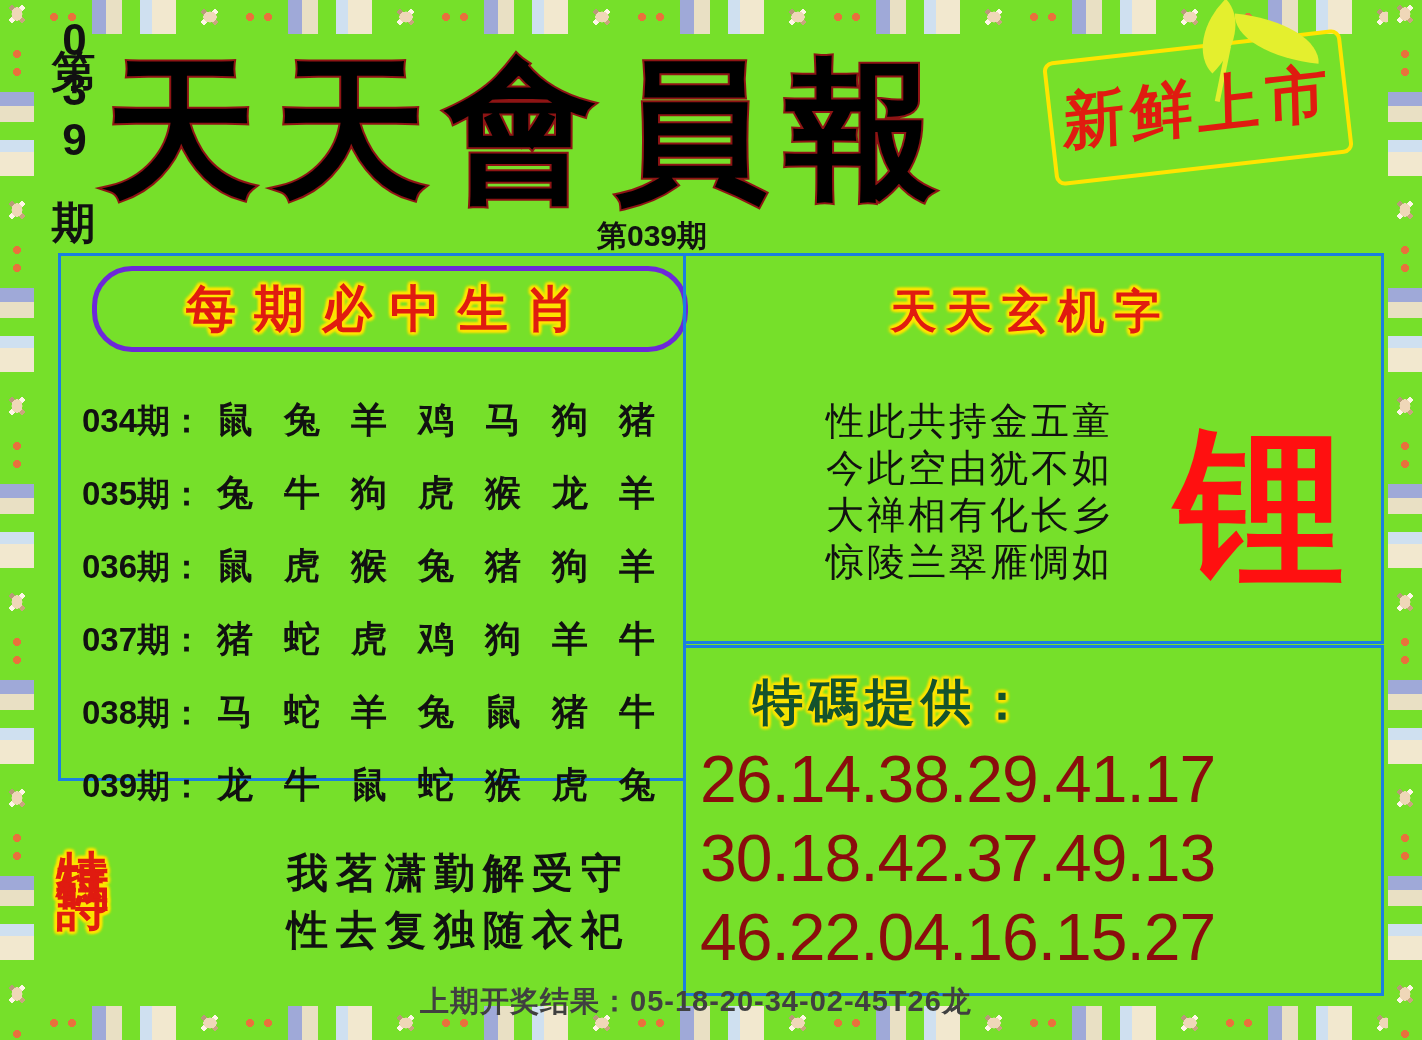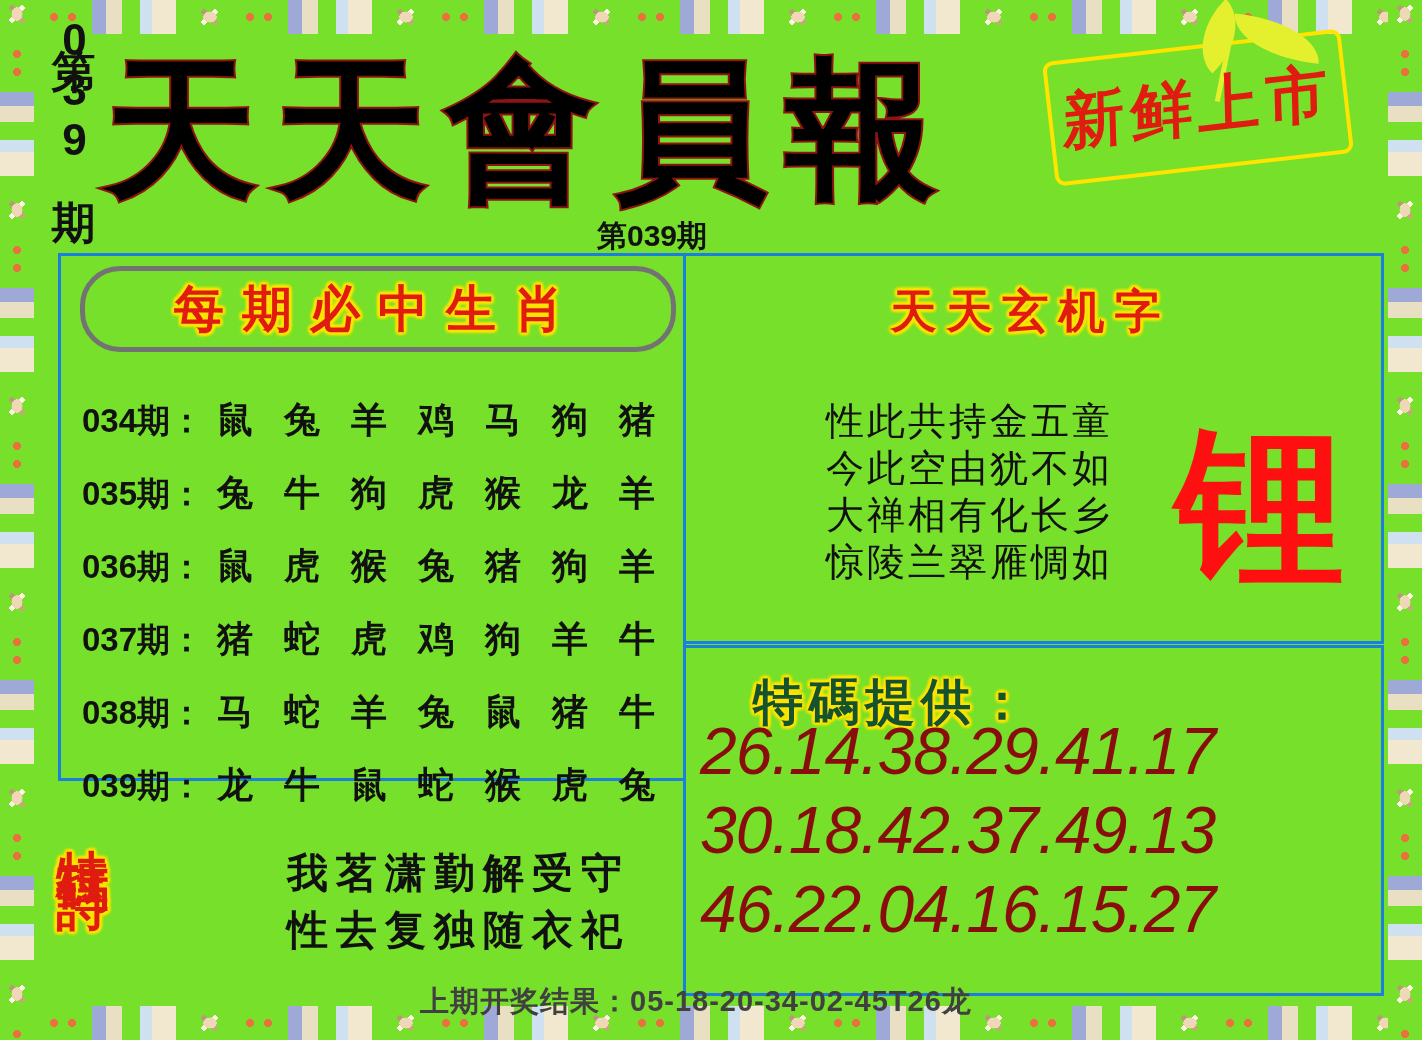--- a/index.html
+++ b/index.html
@@ -74,22 +74,22 @@
   #leaf-stem{position:absolute;left:176px;top:4px;width:5px;height:56px;
       background:#e4ef2e;transform:rotate(18deg);}
 
   
   .bluebox{position:absolute;border:3px solid #1b7fe0;}
   #zodiac-box{left:58px;top:253px;width:622px;height:522px;}
   #xuanji-box{left:683px;top:253px;width:695px;height:385px;}
   #tema-box{left:683px;top:645px;width:695px;height:345px;}
 
   
-  #zodiac-pill{position:absolute;left:80px;top:266px;width:586px;height:76px;
-      border:5px solid #737373;border-radius:40px;}
+  #zodiac-pill{position:absolute;left:92px;top:266px;width:586px;height:76px;
+      border:5px solid #6d28d9;border-radius:40px;}
   #zodiac-pill-text{position:absolute;left:0;top:0;width:586px;height:76px;
       line-height:76px;text-align:center;
       font-family:"DejaVu Serif",serif;font-weight:700;font-size:50px;
       color:#e01b10;letter-spacing:18px;
       text-shadow:0 0 4px #ffe400,2px 0 3px #ffe400,-2px 0 3px #ffe400,0 2px 3px #ffe400,0 -2px 3px #ffe400,
                   2px 2px 3px #ffe400,-2px -2px 3px #ffe400,2px -2px 3px #ffe400,-2px 2px 3px #ffe400;}
 
   #zodiac-rows{position:absolute;left:76px;top:352px;width:590px;margin-top:44px;}
   .zrow{display:flex;align-items:baseline;height:73px;}
   .zrow .z-no{width:148px;text-align:right;
@@ -126,21 +126,21 @@
       font-family:"DejaVu Serif",serif;font-weight:700;font-size:168px;line-height:180px;
       color:#ff1010;text-align:center;}
 
   
   #tema-head{position:absolute;left:710px;top:672px;
       font-family:"DejaVu Serif",serif;font-weight:700;font-size:50px;line-height:60px;
       color:#14532d;letter-spacing:6px;
       text-shadow:0 0 4px #ffe400,2px 0 3px #ffe400,-2px 0 3px #ffe400,0 2px 3px #ffe400,0 -2px 3px #ffe400,
                   2px 2px 3px #ffe400,-2px -2px 3px #ffe400,2px -2px 3px #ffe400,-2px 2px 3px #ffe400;padding-left:43px;}
 
-  #tema-nums{position:absolute;left:700px;top:712px;width:672px;font-style:italic;}
+  #tema-nums{position:absolute;left:700px;top:740px;width:672px;}
   #tema-nums div{font-family:"Liberation Sans","DejaVu Sans",sans-serif;
       font-size:66px;line-height:79px;color:#8a0d0d;letter-spacing:-1px;white-space:nowrap;}
 
   
   #last-result{position:absolute;left:420px;top:982px;
       font-family:"Liberation Sans","DejaVu Sans",sans-serif;
       font-size:29px;font-weight:700;color:#404040;letter-spacing:1px;white-space:nowrap;}
 </style>
 </head>
 <body>

